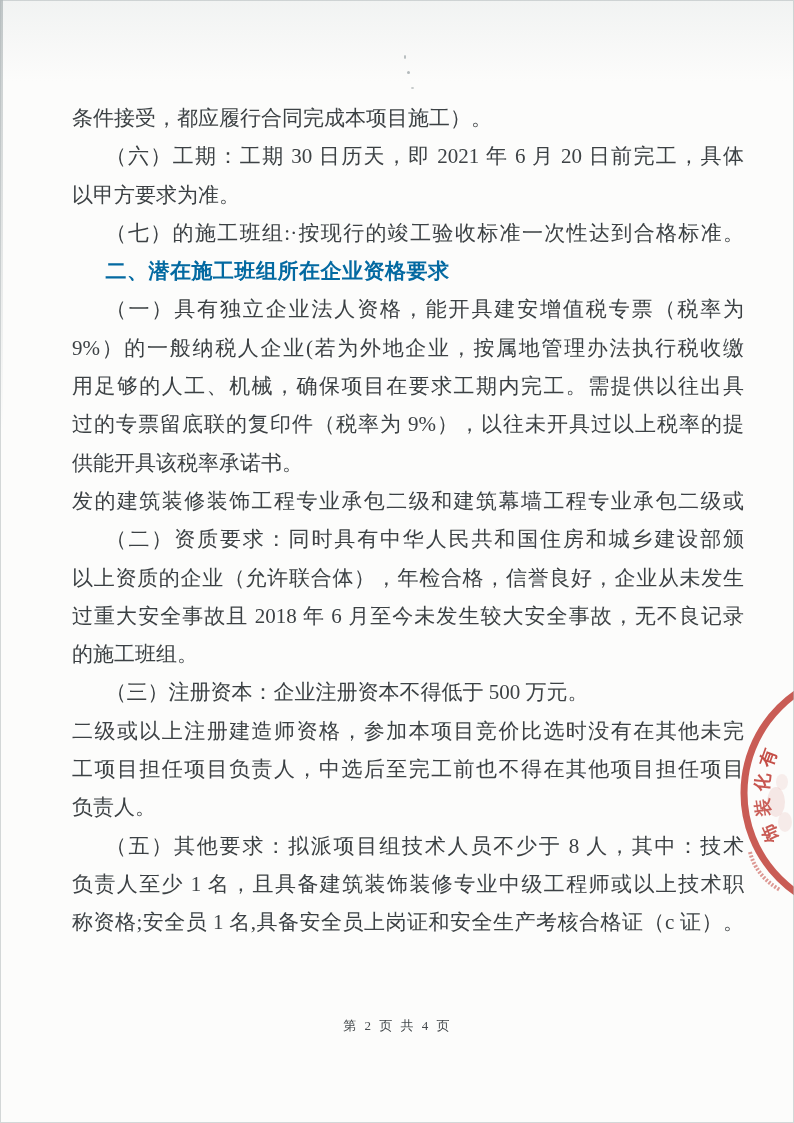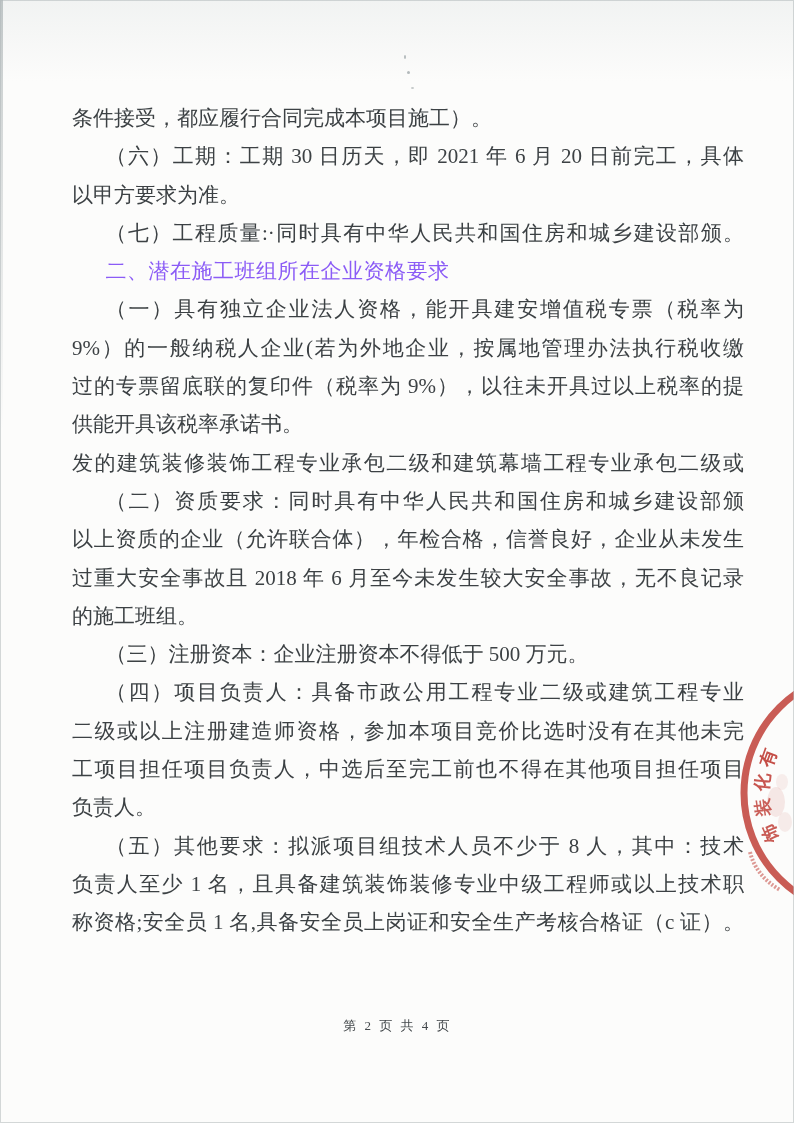--- a/index.html
+++ b/index.html
@@ -23,21 +23,21 @@
   .content{
     position:absolute;left:72px;top:99px;width:672px;
     font-size:21px;line-height:38.3px;color:#3c4144;
     text-align:justify;text-justify:inter-character;
   }
   .ln{height:38.3px;overflow:hidden;text-align:justify;text-align-last:left;font-family:Liberation Serif, serif;}
   .ln.j{text-align-last:justify;}
   .ln.ind{text-indent:1.6em;}
   .ln.heading{
     font-family:"Liberation Sans","DejaVu Sans",sans-serif;
-    font-weight:400;color:#8b5cf6;letter-spacing:.5px;
+    font-weight:700;color:#0369a1;letter-spacing:.5px;
   }
 
   .footer{
     position:absolute;top:1017px;left:0;width:794px;text-align:center;
     font-size:13px;color:#43484b;letter-spacing:1.5px;word-spacing:2px;
   }
 
   
   .seal{position:absolute;left:736px;top:690px;width:58px;height:210px;}
   .seal text{
@@ -55,33 +55,33 @@
 <body>
 
 <div class="page">
   <div class="top-shade"></div>
   <div class="left-shade"></div>
 
   <div class="content">
     <div class="ln last">条件接受，都应履行合同完成本项目施工）。</div>
     <div class="ln ind j">（六）工期：工期 30 日历天，即 2021 年 6 月 20 日前完工，具体</div>
     <div class="ln last">以甲方要求为准。</div>
-    <div class="ln ind j">（七）工程质量:·同时具有中华人民共和国住房和城乡建设部颁。</div>
+    <div class="ln ind j">（七）的施工班组:·按现行的竣工验收标准一次性达到合格标准。</div>
     <div class="ln ind heading">二、潜在施工班组所在企业资格要求</div>
     <div class="ln ind j">（一）具有独立企业法人资格，能开具建安增值税专票（税率为</div>
     <div class="ln j">9%）的一般纳税人企业(若为外地企业，按属地管理办法执行税收缴</div>
+    <div class="ln j">用足够的人工、机械，确保项目在要求工期内完工。需提供以往出具</div>
     <div class="ln j">过的专票留底联的复印件（税率为 9%），以往未开具过以上税率的提</div>
     <div class="ln last">供能开具该税率承诺书。</div>
     <div class="ln j">发的建筑装修装饰工程专业承包二级和建筑幕墙工程专业承包二级或</div>
     <div class="ln ind j">（二）资质要求：同时具有中华人民共和国住房和城乡建设部颁</div>
     <div class="ln j">以上资质的企业（允许联合体），年检合格，信誉良好，企业从未发生</div>
     <div class="ln j">过重大安全事故且 2018 年 6 月至今未发生较大安全事故，无不良记录</div>
     <div class="ln last">的施工班组。</div>
     <div class="ln ind last">（三）注册资本：企业注册资本不得低于 500 万元。</div>
-    <div class="ln ind j">（四）项目负责人：具备市政公用工程专业二级或建筑工程专业</div>
     <div class="ln j">二级或以上注册建造师资格，参加本项目竞价比选时没有在其他未完</div>
     <div class="ln j">工项目担任项目负责人，中选后至完工前也不得在其他项目担任项目</div>
     <div class="ln last">负责人。</div>
     <div class="ln ind j">（五）其他要求：拟派项目组技术人员不少于 8 人，其中：技术</div>
     <div class="ln j">负责人至少 1 名，且具备建筑装饰装修专业中级工程师或以上技术职</div>
     <div class="ln j">称资格;安全员 1 名,具备安全员上岗证和安全生产考核合格证（c 证）。</div>
   </div>
 
   <div class="footer">第 2 页 共 4 页</div>
 

